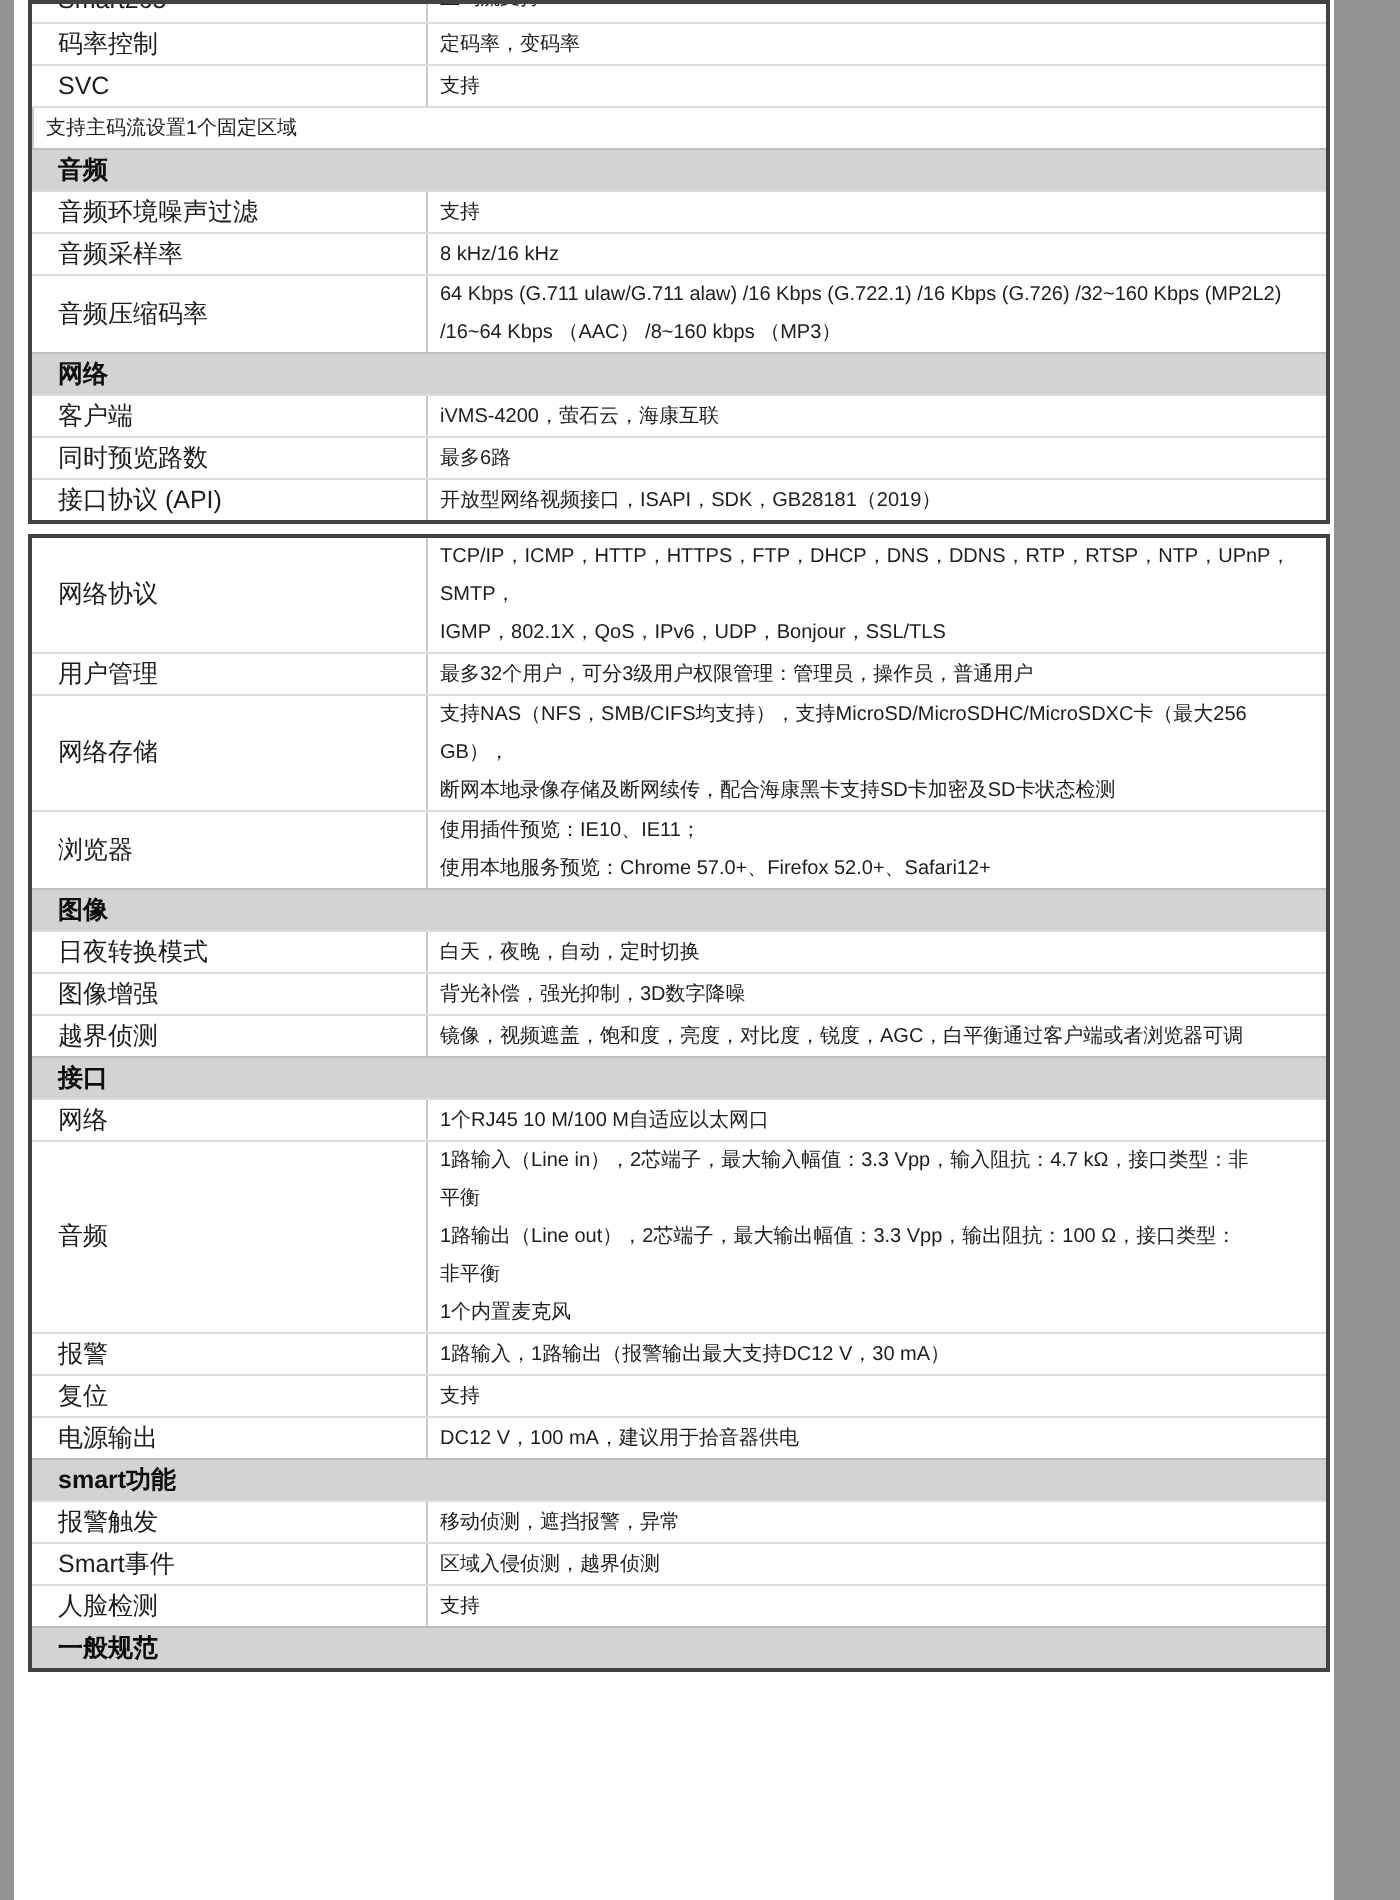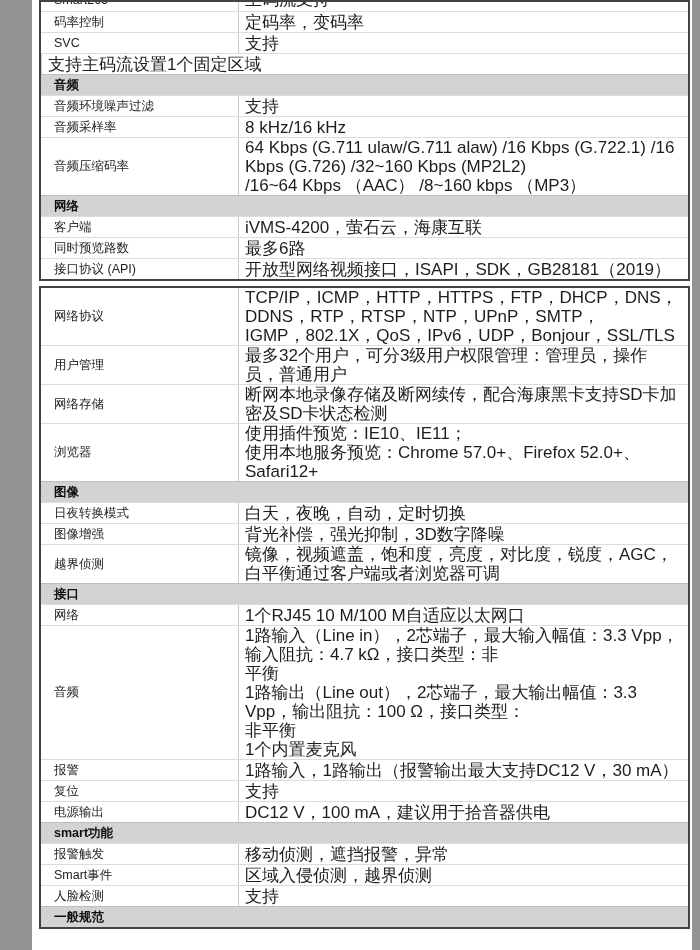--- a/index.html
+++ b/index.html
@@ -4,37 +4,37 @@
 <style>
   html,body{margin:0;padding:0;}
   body{
     width:700px;height:950px;overflow:hidden;position:relative;
     background:#939393;
     font-family:"Liberation Sans","DejaVu Sans",sans-serif;
     color:#1d1d1d;
   }
   .page{
     position:absolute;left:7px;top:0;width:660px;height:950px;
-    background:#ffffff;overflow:hidden;margin-left:25px;
+    background:#ffffff;overflow:hidden;
   }
   .spec-table{
     margin-left:7px;width:651px;box-sizing:border-box;
     border:2px solid #424242;background:#fff;
   }
   .spec-table + .spec-table{margin-top:5px;}
   .row{display:flex;border-top:1px solid #dcdcdc;align-items:stretch;}
   .row:first-child{border-top:none;}
   .label-cell{
     width:197px;box-sizing:border-box;padding:0 4px 0 13px;
     display:flex;align-items:center;font-size:12.5px;line-height:19px;
   }
   .value-cell{
     flex:1;border-left:1px solid #c9c9c9;box-sizing:border-box;
     padding:0 8px 0 6px;display:flex;flex-direction:column;justify-content:center;
-    font-size:17px;line-height:19px;min-height:20px;
+    font-size:10px;line-height:19px;min-height:20px;
   }
   .value-line{min-height:19px;}
   .header-row{
     background:#d3d3d3;font-weight:bold;font-size:12.5px;line-height:20px;
     padding:0 0 0 13px;border-top:1px solid #bdbdbd;color:#0f0f0f;
   }
   .cut-row{height:9px;overflow:hidden;}
   .cut-row .shift{margin-top:-12px;display:block;}
   .cut-row .value-cell{justify-content:flex-start;}
 </style>
@@ -140,20 +140,21 @@
         </div>
         <div class="value-cell">
           <div class="value-line">最多32个用户，可分3级用户权限管理：管理员，操作员，普通用户</div>
         </div>
       </div>
       <div class="row">
         <div class="label-cell">
           <span>网络存储</span>
         </div>
         <div class="value-cell">
+          <div class="value-line">支持NAS（NFS，SMB/CIFS均支持），支持MicroSD/MicroSDHC/MicroSDXC卡（最大256 GB），</div>
           <div class="value-line">断网本地录像存储及断网续传，配合海康黑卡支持SD卡加密及SD卡状态检测</div>
         </div>
       </div>
       <div class="row">
         <div class="label-cell">
           <span>浏览器</span>
         </div>
         <div class="value-cell">
           <div class="value-line">使用插件预览：IE10、IE11；</div>
           <div class="value-line">使用本地服务预览：Chrome 57.0+、Firefox 52.0+、Safari12+</div>

